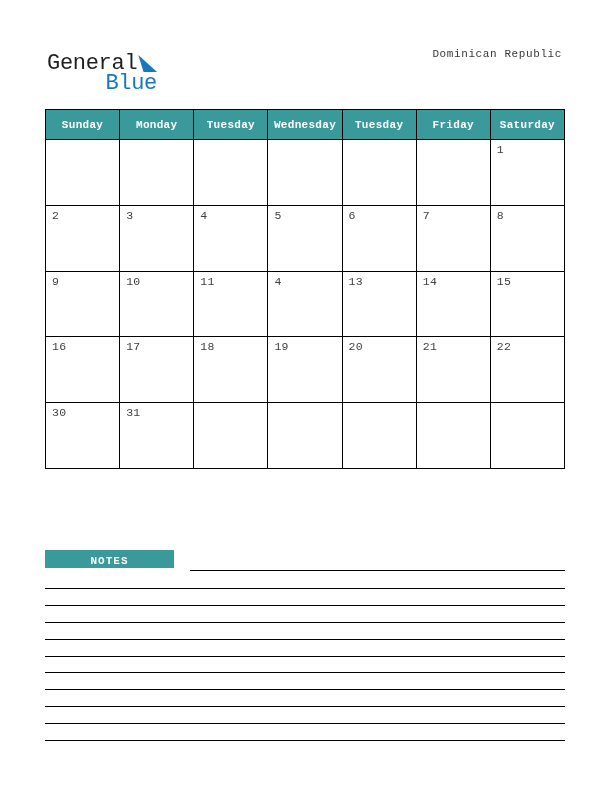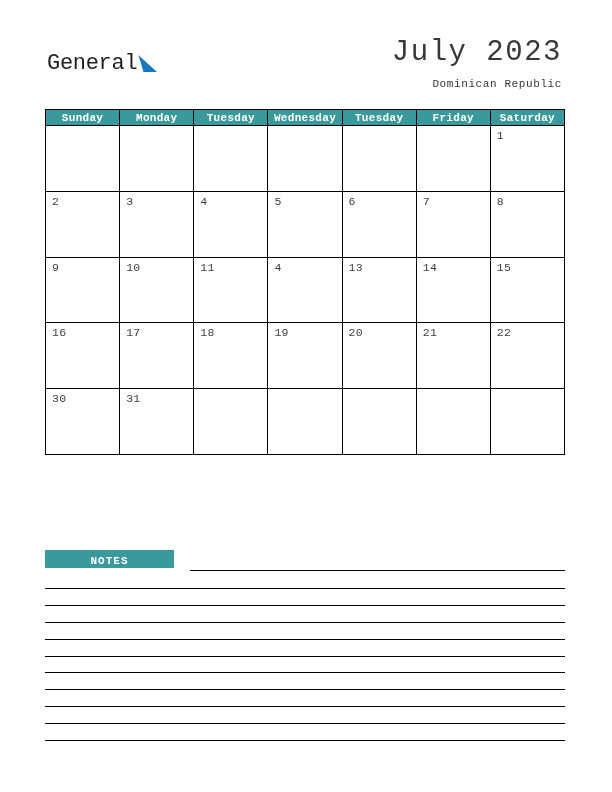--- a/index.html
+++ b/index.html
@@ -38,21 +38,21 @@
 
   
   .calendar{
     position:absolute;left:45px;top:109px;width:520px;
     border-collapse:collapse;table-layout:fixed;
   }
   .calendar th{
     background:var(--teal);
     color:#ffffff;
     font-size:11px;font-weight:bold;letter-spacing:0.3px;
-    height:16px;text-align:center;vertical-align:middle;
+    height:30px;text-align:center;vertical-align:middle;
     border:1px solid var(--ink);
   }
   .calendar td{
     height:65.8px;
     border:1px solid var(--ink);
     vertical-align:top;text-align:left;
     padding:3px 0 0 6px;
     font-size:11.5px;color:var(--date-ink);letter-spacing:0.3px;
     background:#ffffff;
   }
@@ -76,24 +76,26 @@
 </head>
 <body>
 
 <div class="page">
 
   <div class="logo">
     <div class="logo-row1">
       <span class="logo-general">General</span>
       <span class="logo-triangle"></span>
     </div>
+    <div class="logo-row2">
+      <span class="logo-blue">Blue</span>
+    </div>
   </div>
 
   <div class="title-block">
-    <div class="month-title">July 2023</div>
     <div class="subtitle">Dominican Republic</div>
   </div>
 
   <table class="calendar">
     <thead>
       <tr>
         <th>Sunday</th>
         <th>Monday</th>
         <th>Tuesday</th>
         <th>Wednesday</th>

